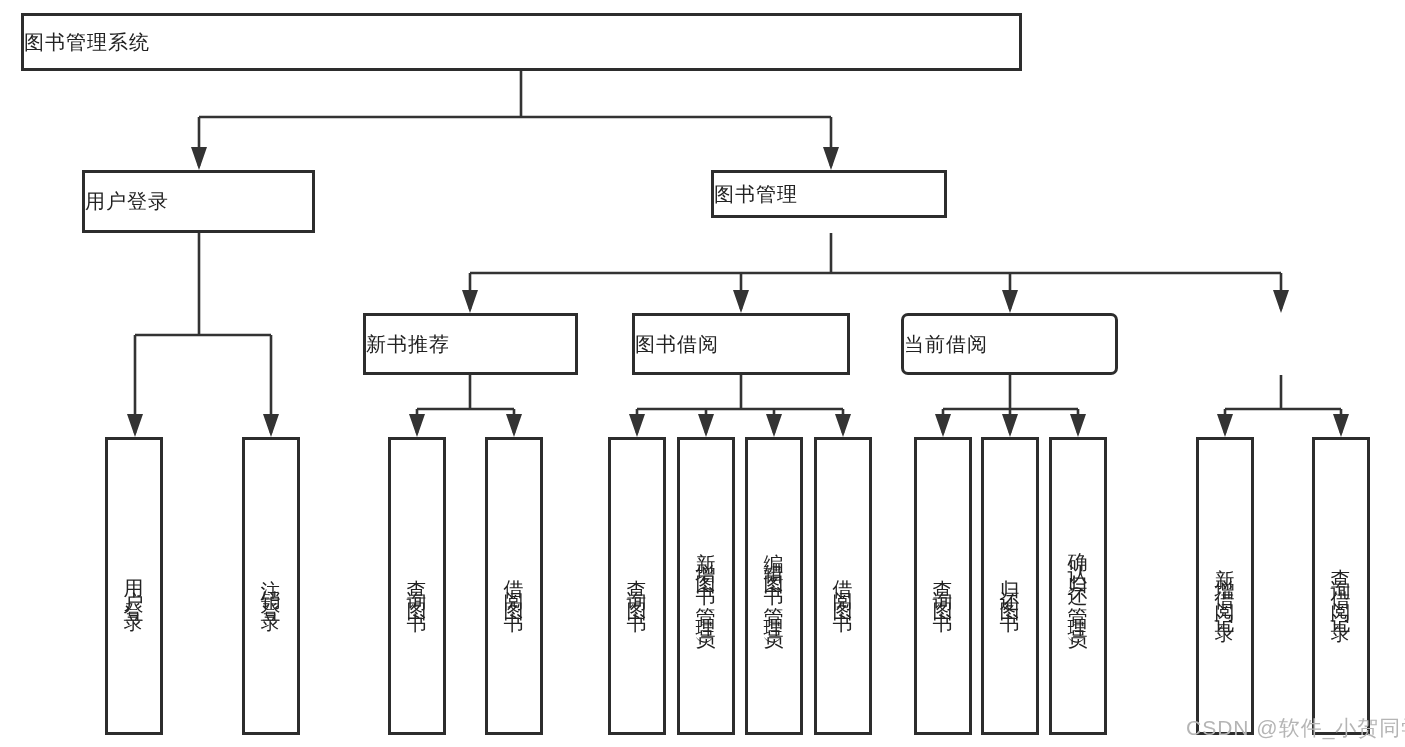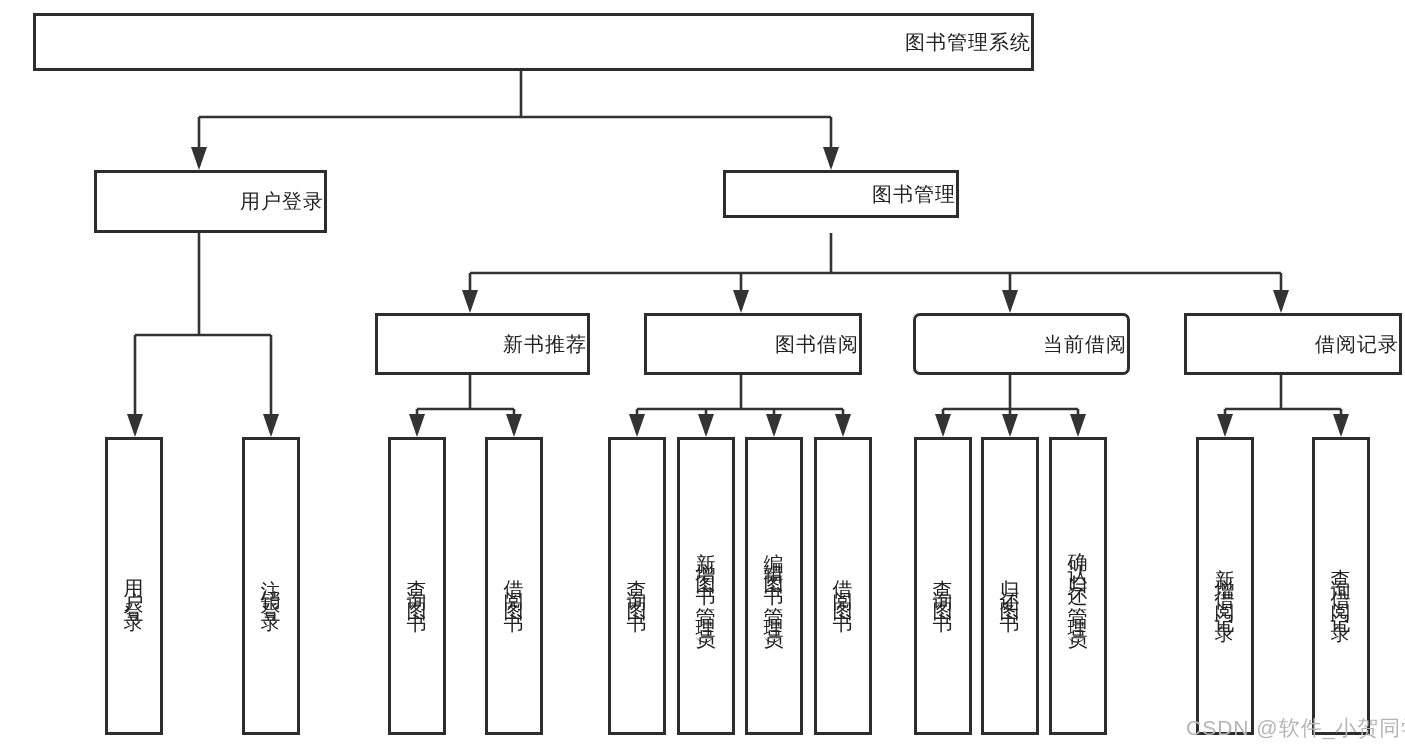--- a/index.html
+++ b/index.html
@@ -13,25 +13,24 @@
     font-family:"Liberation Sans","DejaVu Sans",sans-serif;
     color:var(--text);
   }
   .canvas{position:relative;width:1405px;height:747px;background:var(--background);}
   .connectors{position:absolute;left:0;top:0;width:1405px;height:747px;pointer-events:none;}
   .connectors .lines{stroke:var(--line);stroke-width:2.6;fill:none;}
   .connectors .arrows{fill:var(--line);stroke:none;}
   .node{
     position:absolute;background:var(--background);
     border:3px solid var(--border);
-    display:flex;align-items:center;justify-content:flex-end;
+    display:flex;align-items:center;justify-content:flex-start;
     box-sizing:border-box;
     font-size:20px;letter-spacing:1px;
     white-space:nowrap;
-    margin-left:12px;
   }
   .leaf{
     position:absolute;background:var(--background);
     border:3px solid var(--border);
     box-sizing:border-box;
     display:flex;align-items:center;justify-content:center;
     top:437px;width:58px;height:298px;
   }
   .leaf .vtext{
     writing-mode:vertical-rl;text-orientation:mixed;
@@ -84,23 +83,20 @@
 
   <div class="node" style="left:363px;top:313px;width:215px;height:62px;">
     <span>新书推荐</span>
   </div>
   <div class="node" style="left:632px;top:313px;width:218px;height:62px;">
     <span>图书借阅</span>
   </div>
   <div class="node" style="left:901px;top:313px;width:217px;height:62px;border-radius:7px;">
     <span>当前借阅</span>
   </div>
-  <div class="node" style="left:1172px;top:313px;width:218px;height:62px;">
-    <span>借阅记录</span>
-  </div>
 
   <div class="leaf" style="left:105px;">
     <span class="vtext">用户登录</span>
   </div>
   <div class="leaf" style="left:242px;">
     <span class="vtext">注销登录</span>
   </div>
 
   <div class="leaf" style="left:388px;">
     <span class="vtext">查询图书</span>

